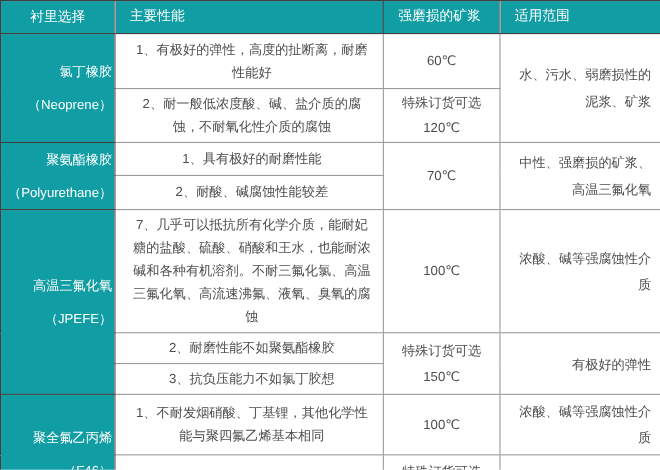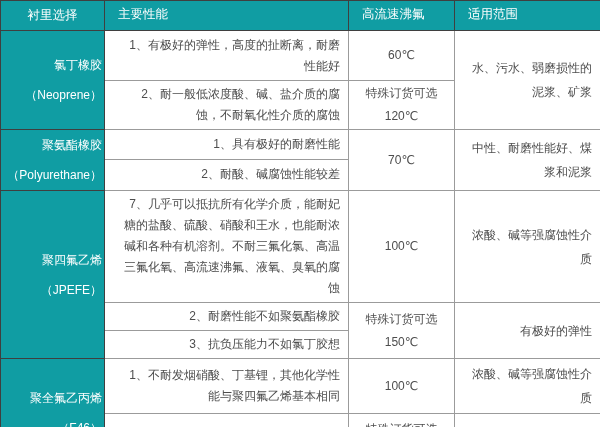--- a/index.html
+++ b/index.html
@@ -28,21 +28,21 @@
   }
   th { text-align: left; padding: 0 0 3px 13px; font-size: 12.5px; }
   th.center { text-align: center; padding: 0; }
   td.mat {
     text-align: right;
     white-space: pre-line;
     line-height: 30px;
     padding: 0 2px;
   }
   td.perf {
-    text-align: right;
+    text-align: center;
     padding: 3px 8px 3px 13px;
     line-height: 21px;
   }
   td.temp {
     text-align: center;
     white-space: pre-line;
     line-height: 23px;
     padding: 0 2px;
   }
   td.range {
@@ -62,21 +62,21 @@
       <col style="width:104px">
       <col style="width:244px">
       <col style="width:106px">
       <col style="width:146px">
     </colgroup>
 
     <tbody>
         <tr style="height:30px">
       <th class="center">衬里选择</th>
       <th>主要性能</th>
-      <th>高流速沸氟</th>
+      <th>强磨损的矿浆</th>
       <th>适用范围</th>
     </tr>
 
     <tr style="height:50px">
       <td class="mat" rowspan="2">氯丁橡胶
 （Neoprene）</td>
       <td class="perf">1、有极好的弹性，高度的扯断离，耐磨性能好</td>
       <td class="temp">60℃</td>
       <td class="range" rowspan="2">水、污水、弱磨损性的泥浆、矿浆</td>
     </tr>
@@ -84,28 +84,28 @@
       <td class="perf dt">2、耐一般低浓度酸、碱、盐介质的腐蚀，不耐氧化性介质的腐蚀</td>
       <td class="temp dt">特殊订货可选
 120℃</td>
     </tr>
 
     <tr style="height:28px">
       <td class="mat" rowspan="2">聚氨酯橡胶
 （Polyurethane）</td>
       <td class="perf">1、具有极好的耐磨性能</td>
       <td class="temp" rowspan="2">70℃</td>
-      <td class="range" rowspan="2">中性、耐磨性能好、煤浆和泥浆</td>
+      <td class="range" rowspan="2">中性、强磨损的矿浆、高温三氟化氧</td>
     </tr>
     <tr style="height:29px">
       <td class="perf dt">2、耐酸、碱腐蚀性能较差</td>
     </tr>
 
     <tr style="height:92px">
-      <td class="mat" rowspan="3">聚四氟乙烯
+      <td class="mat" rowspan="3">高温三氟化氧
 （JPEFE）</td>
       <td class="perf">7、几乎可以抵抗所有化学介质，能耐妃糖的盐酸、硫酸、硝酸和王水，也能耐浓碱和各种有机溶剂。不耐三氟化氯、高温三氟化氧、高流速沸氟、液氧、臭氧的腐蚀</td>
       <td class="temp">100℃</td>
       <td class="range">浓酸、碱等强腐蚀性介质</td>
     </tr>
     <tr style="height:26px">
       <td class="perf dt">2、耐磨性能不如聚氨酯橡胶</td>
       <td class="temp dt" rowspan="2">特殊订货可选
 150℃</td>
       <td class="range dt" rowspan="2">有极好的弹性</td>

